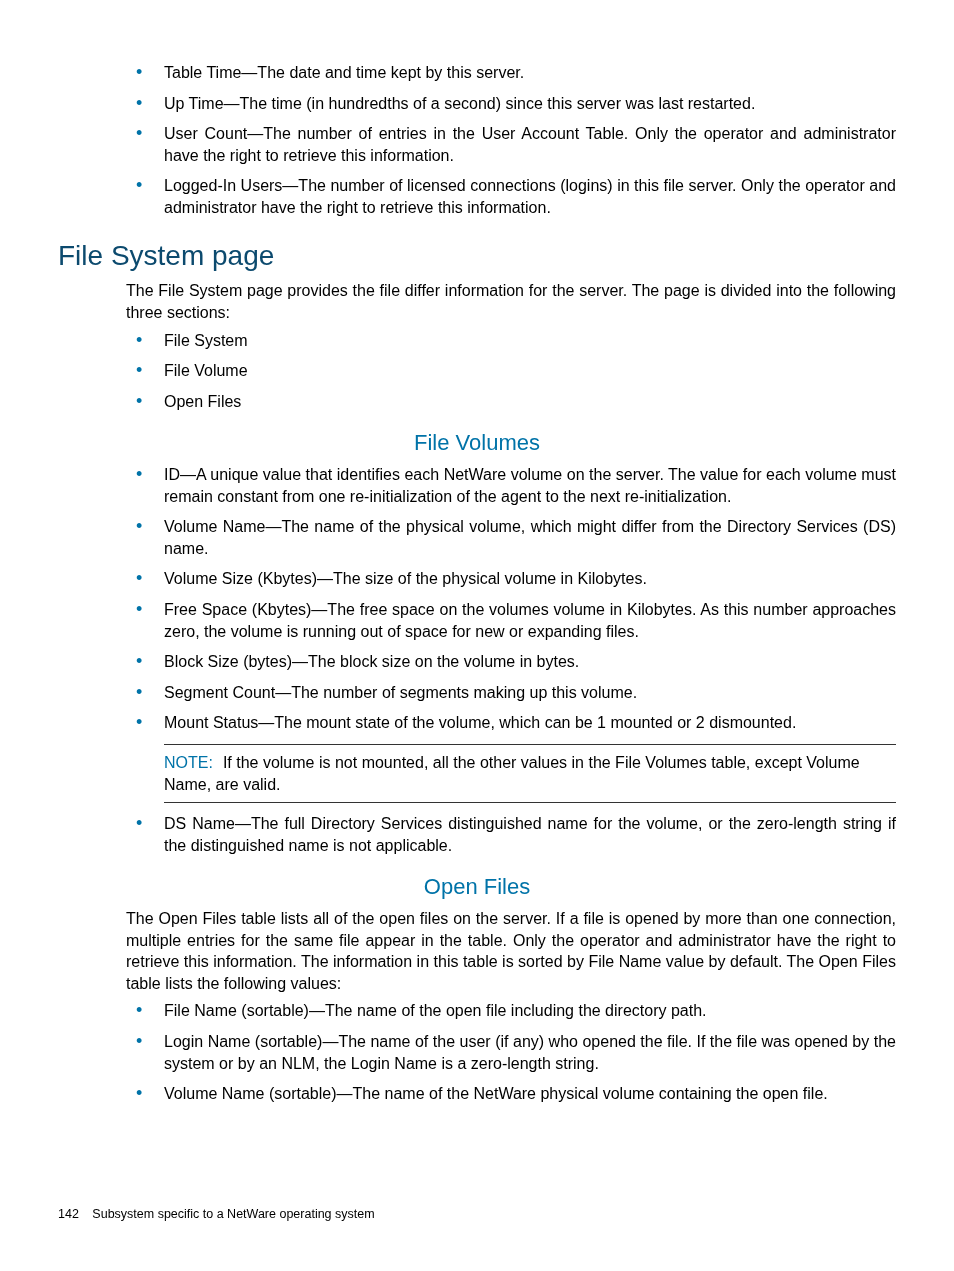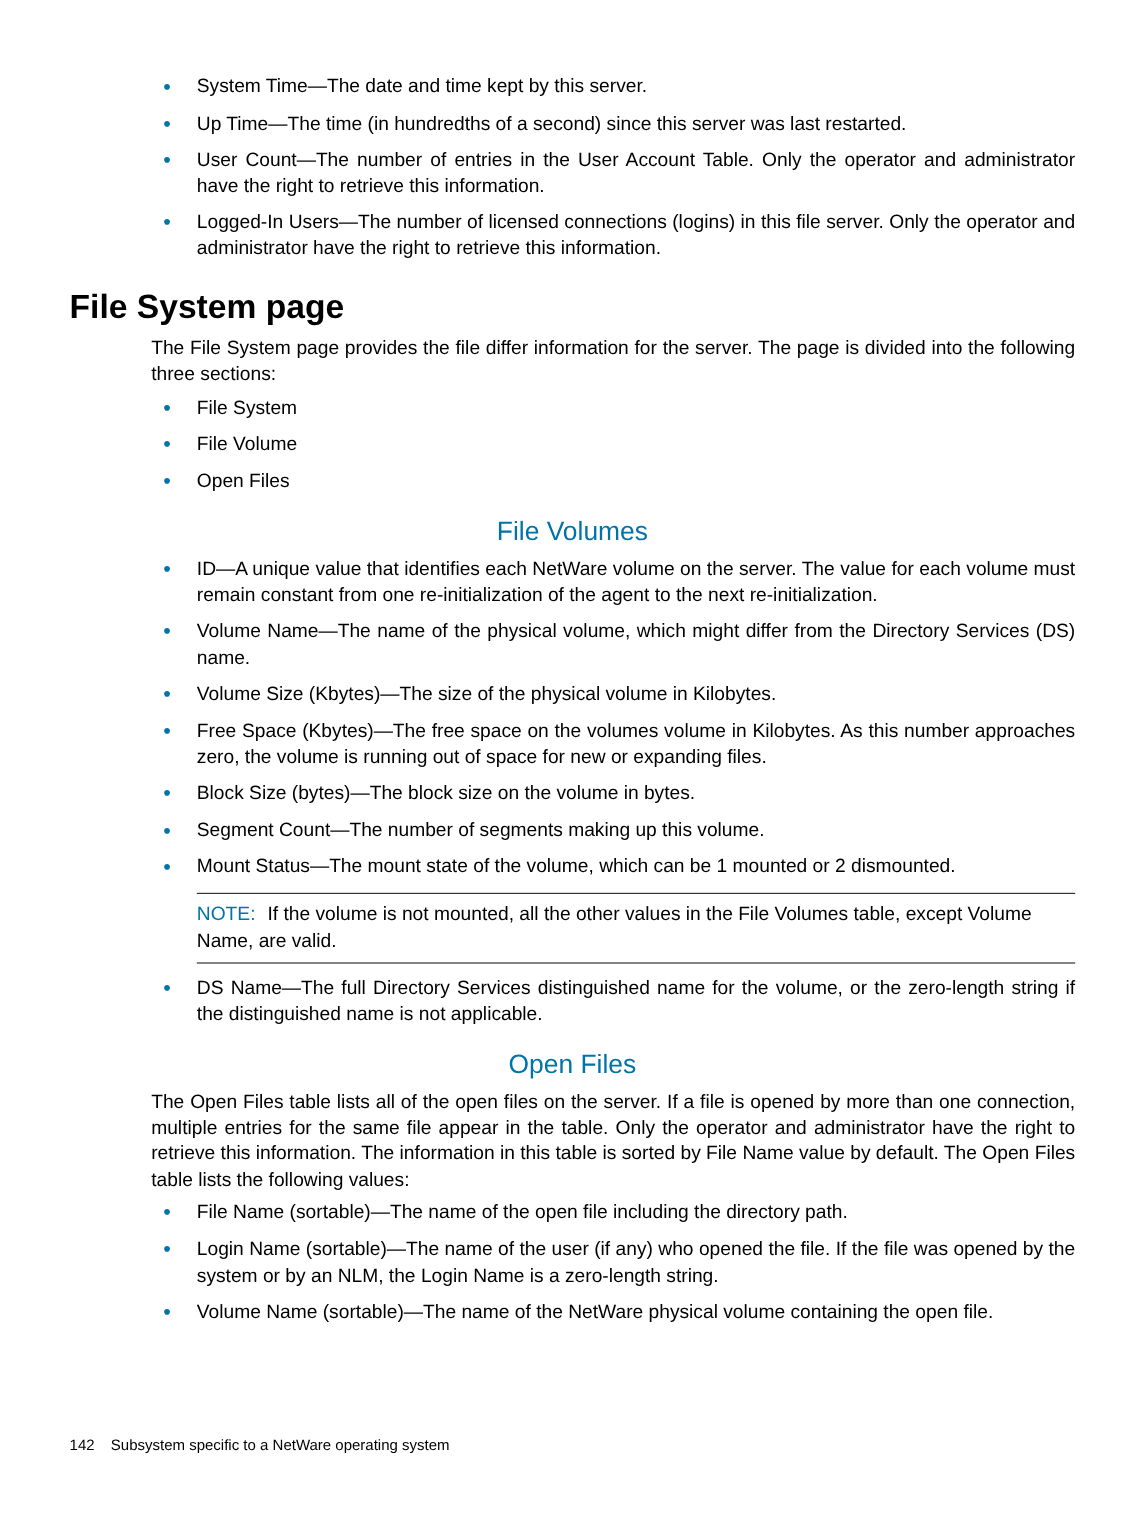--- a/index.html
+++ b/index.html
@@ -13,23 +13,23 @@
       font-size: 16px;
       line-height: 1.35;
     }
     .page {
       padding: 58px 58px 0 58px;
     }
     .content {
       padding-left: 68px;
     }
     .h1 {
-      color: #000000;
+      color: #0c4a6e;
       font-size: 28px;
-      font-weight: 700;
+      font-weight: 400;
       margin-top: 18px;
       margin-bottom: 6px;
       margin-left: -68px;
     }
     .h2 {
       color: #0073a8;
       font-size: 22px;
       font-weight: 400;
       margin-top: 16px;
       margin-bottom: 6px;
@@ -66,35 +66,35 @@
       border-bottom: 1px solid #333;
       padding: 7px 0;
     }
     .note-label {
       color: #0073a8;
       font-weight: 400;
       margin-right: 10px;
     }
     .footer {
       position: absolute;
-      bottom: 58px;
+      bottom: 48px;
       left: 58px;
       font-size: 12.5px;
       color: #000;
     }
     .page-number { margin-right: 10px; }
   </style>
 </head>
 <body>
 
 <div class="page">
   <div class="content">
 
     <ul class="bullets">
-      <li>System Time—The date and time kept by this server.</li>
+      <li>Table Time—The date and time kept by this server.</li>
       <li>Up Time—The time (in hundredths of a second) since this server was last restarted.</li>
       <li>User Count—The number of entries in the User Account Table. Only the operator and administrator have the right to retrieve this information.</li>
       <li>Logged-In Users—The number of licensed connections (logins) in this file server. Only the operator and administrator have the right to retrieve this information.</li>
     </ul>
 
     <h1 class="h1">File System page</h1>
     <p class="p">The File System page provides the file differ information for the server. The page is divided into the following three sections:</p>
     <ul class="bullets">
       <li>File System</li>
       <li>File Volume</li>

